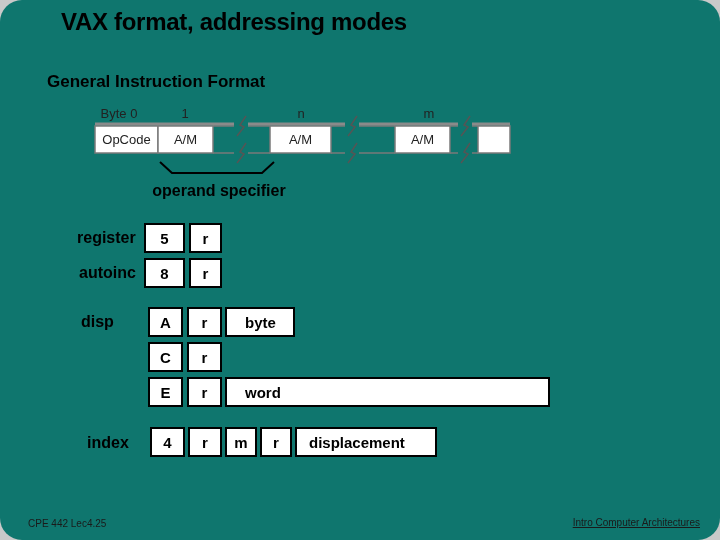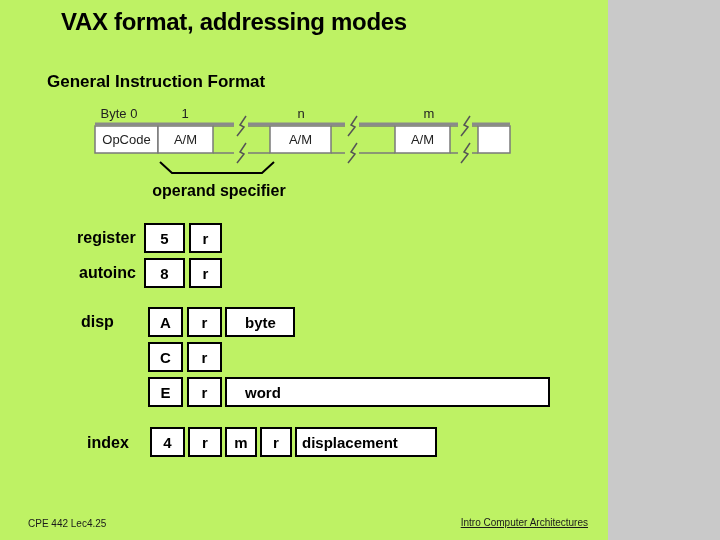--- a/index.html
+++ b/index.html
@@ -1,32 +1,32 @@
 <!DOCTYPE html>
 <html><head>
 <meta charset="utf-8">
 <style>
   html,body{margin:0;padding:0;background:#c9c9c9;}
   #slide{
-    position:relative;width:608px;height:540px;background:#bef264;
-    font-family:"Liberation Sans",sans-serif;color:#000;overflow:hidden;
+    position:relative;width:720px;height:540px;background:#0f766e;
+    font-family:"Liberation Sans",sans-serif;color:#000;overflow:hidden;border-radius:22px;
   }
   .abs{position:absolute;}
   #title{left:61px;top:8px;font-size:24px;font-weight:bold;letter-spacing:-0.3px;white-space:nowrap;}
   #subtitle{left:47px;top:72px;font-size:17px;font-weight:bold;white-space:nowrap;}
   
   .row-label{font-size:16px;font-weight:bold;white-space:nowrap;margin-left:19px;}
   .cell{
     position:absolute;box-sizing:border-box;height:30px;
     border:2px solid #000;background:#fff;
     display:flex;align-items:center;justify-content:center;
     font-size:15px;font-weight:bold;white-space:nowrap;
   }
   .cell.wide{justify-content:flex-start;padding-left:18px;}
-  .cell.wide-d{justify-content:flex-start;padding-left:5px;}
+  .cell.wide-d{justify-content:flex-start;padding-left:12px;}
   
   .footer{font-size:10px;color:#1a1a1a;white-space:nowrap;margin-top:8px;}
   #footer-left{left:28px;top:510px;}
   #footer-right{right:20px;top:509px;text-decoration:underline;}
   
   svg text{font-family:"Liberation Sans",sans-serif;}
   .diag-label{font-size:13px;fill:#222;}
   .diag-cell-text{font-size:13px;fill:#222;}
   .brace-text{font-size:16px;font-weight:bold;fill:#000;}
 </style>

